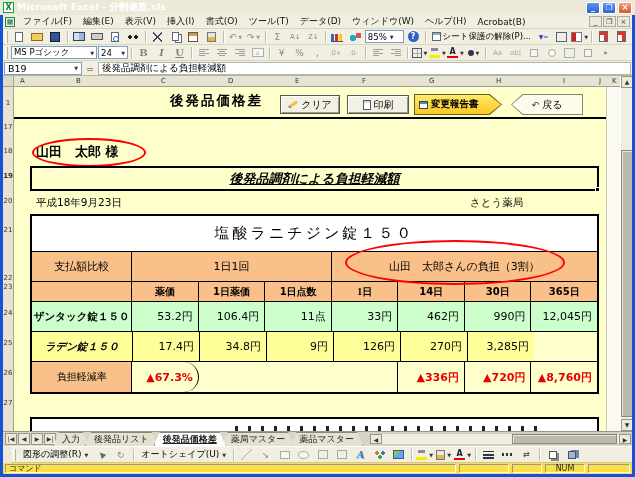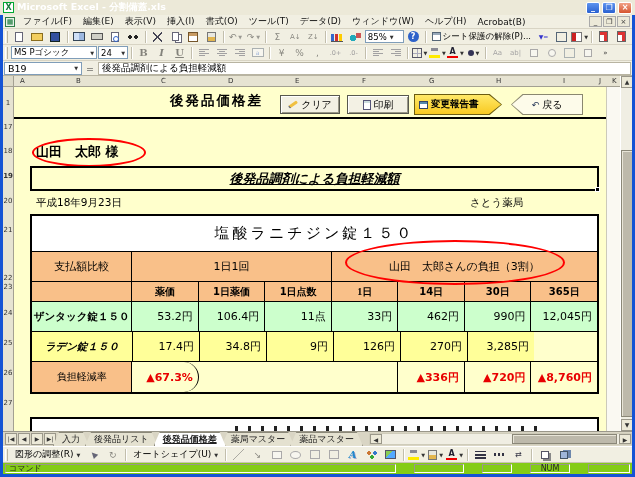--- a/index.html
+++ b/index.html
@@ -114,37 +114,37 @@
 
 .tabbar{height:15px;display:flex;align-items:center;background:#D9D5C4;border-top:1px solid #9a978a;padding-left:2px;font-size:9px;}
 .navb{width:12px;height:12px;background:#ECE9D8;border:1px solid #9a978a;font-size:6px;text-align:center;line-height:10px;color:#333;margin-right:1px;}
 .tab{height:14px;display:flex;align-items:center;padding:0 8px;background:#E4E1D0;border:1px solid #8a8778;border-bottom:none;clip-path:polygon(6px 0,calc(100% - 6px) 0,100% 100%,0 100%);margin-left:-4px;color:#222;}
 .tab.active{background:#fff;font-weight:bold;text-decoration:underline;z-index:2;}
 .hscroll{margin-left:6px;flex:1;height:12px;position:relative;background:#F0EEE3;border:1px solid #cfccba;display:flex;align-items:center;}
 .hthumb{position:absolute;right:14px;width:105px;height:10px;background:#BDB9AB;border:1px solid #8a8778;box-shadow:inset 1px 1px 0 #e8e5d8;}
 .harrow{width:12px;height:10px;background:#ECE9D8;border:1px solid #9a978a;font-size:6px;line-height:9px;text-align:center;color:#333;}
 .harrow.right{margin-left:auto;}
 
-.drawbar{height:17px;display:flex;align-items:center;background:#F1EFE2;border-top:1px solid #fff;border-bottom:1px solid #C9C5B2;padding:0 2px;gap:2px;font-size:9px;}
+.drawbar{height:17px;display:flex;align-items:center;background:#F1EFE2;border-top:1px solid #fff;border-bottom:1px solid #C9C5B2;padding:0 2px;gap:2px;font-size:9px;margin-left:8px;}
 .dtext{display:flex;align-items:center;gap:2px;padding:0 3px;}
 .i-pointer{display:inline-block;transform:rotate(45deg);font-size:8px;color:#667;}
 .i-line{width:11px;height:11px;background:linear-gradient(135deg,transparent 46%,#555 46% 54%,transparent 54%);}
 .i-rect{width:10px;height:8px;border:1px solid #556;background:#fff;}
 .i-oval{width:11px;height:8px;border:1px solid #556;border-radius:50%;background:#fff;}
 .i-tbox{width:10px;height:9px;border:1px solid #556;background:#fff linear-gradient(#9ab,#9ab) 2px 2px/6px 1px no-repeat,linear-gradient(#9ab,#9ab) 2px 4px/6px 1px no-repeat;}
 .i-wa{font-family:"DejaVu Serif","Liberation Serif",serif;font-style:italic;font-weight:bold;color:#28c;text-shadow:1px 1px 0 #aac;font-size:10px;}
 .i-diag{width:12px;height:9px;background:radial-gradient(circle 2px at 3px 3px,#c73 99%,transparent),radial-gradient(circle 2px at 9px 3px,#37c 99%,transparent),radial-gradient(circle 2px at 6px 7px,#3a3 99%,transparent);}
 .i-pic{width:11px;height:9px;border:1px solid #556;background:linear-gradient(135deg,#8c5 40%,#5af 40%);}
 .i-lstyle{width:11px;height:9px;background:linear-gradient(#334,#334) 0 1px/11px 1px no-repeat,linear-gradient(#334,#334) 0 4px/11px 2px no-repeat,linear-gradient(#334,#334) 0 7px/11px 3px no-repeat;}
 .i-dash{width:11px;height:3px;background:repeating-linear-gradient(90deg,#334 0 2px,transparent 2px 4px);}
 .i-arrst{font-size:8px;color:#334;}
 .i-shadow{width:8px;height:8px;background:#fff;border:1px solid #556;box-shadow:2px 2px 0 #888;}
 .i-3d{width:8px;height:8px;background:#9fb6d9;border:1px solid #456;box-shadow:3px -1px 0 -0px #6d87ad;}
 
-.statusbar{height:11px;display:flex;align-items:flex-end;background:#84cc16;padding:1px 2px;gap:18px;font-size:8px;color:#222;}
+.statusbar{height:11px;display:flex;align-items:flex-end;background:#fde047;padding:1px 2px;gap:3px;font-size:8px;color:#222;}
 .panel{height:9px;border:1px solid;border-color:#9a978a #fff #fff #9a978a;display:flex;align-items:center;padding:0 3px;}
 </style>
 </head>
 <body>
 
 <div class="win">
 
   <div class="titlebar">
     <span class="xlicon">X</span>
     <span>Microsoft Excel - 分割備蓋.xls</span>

